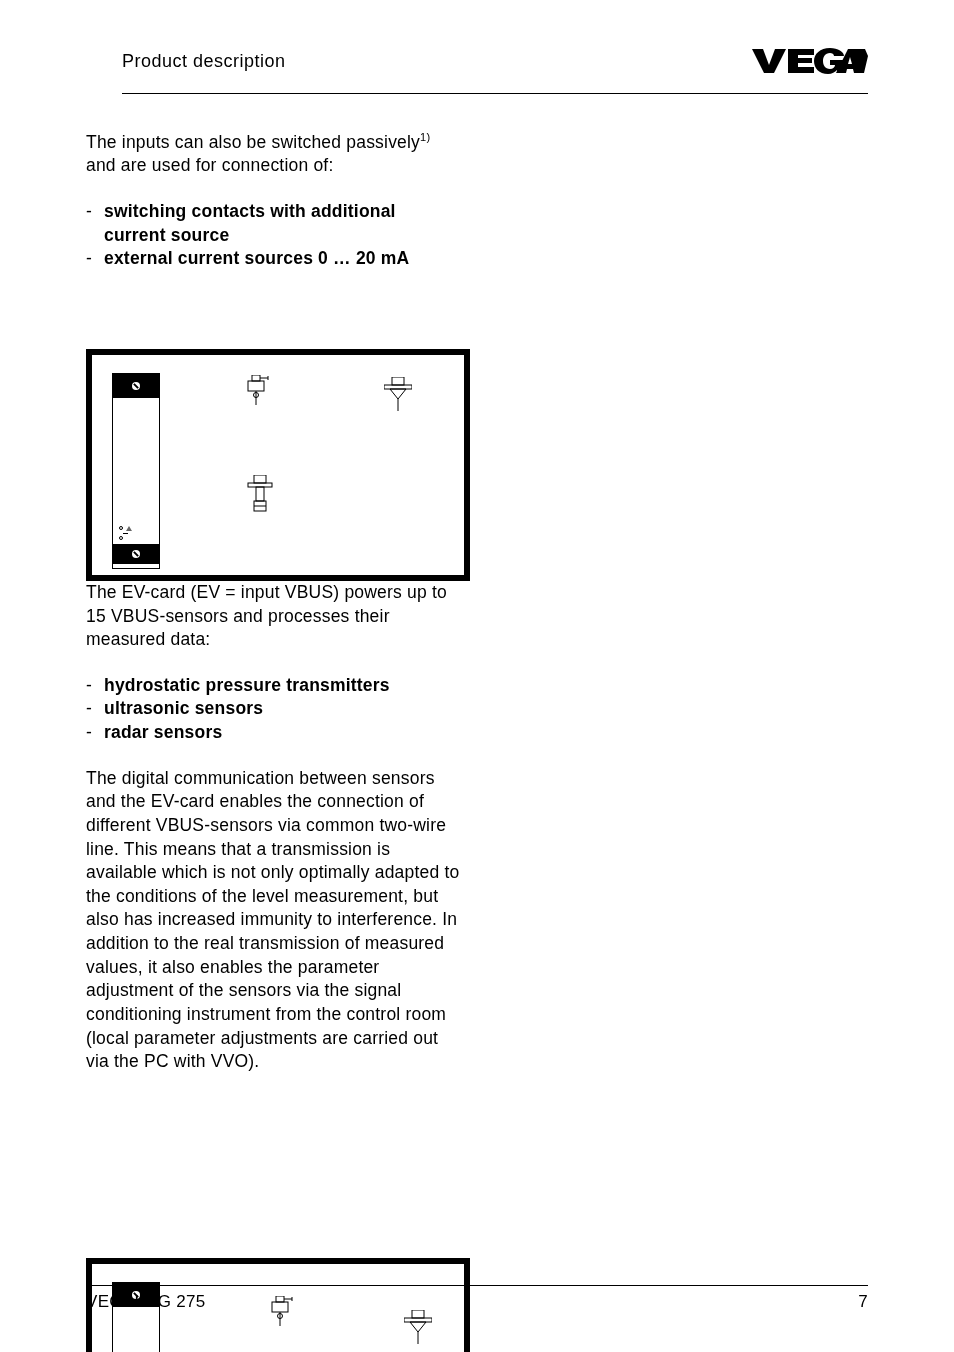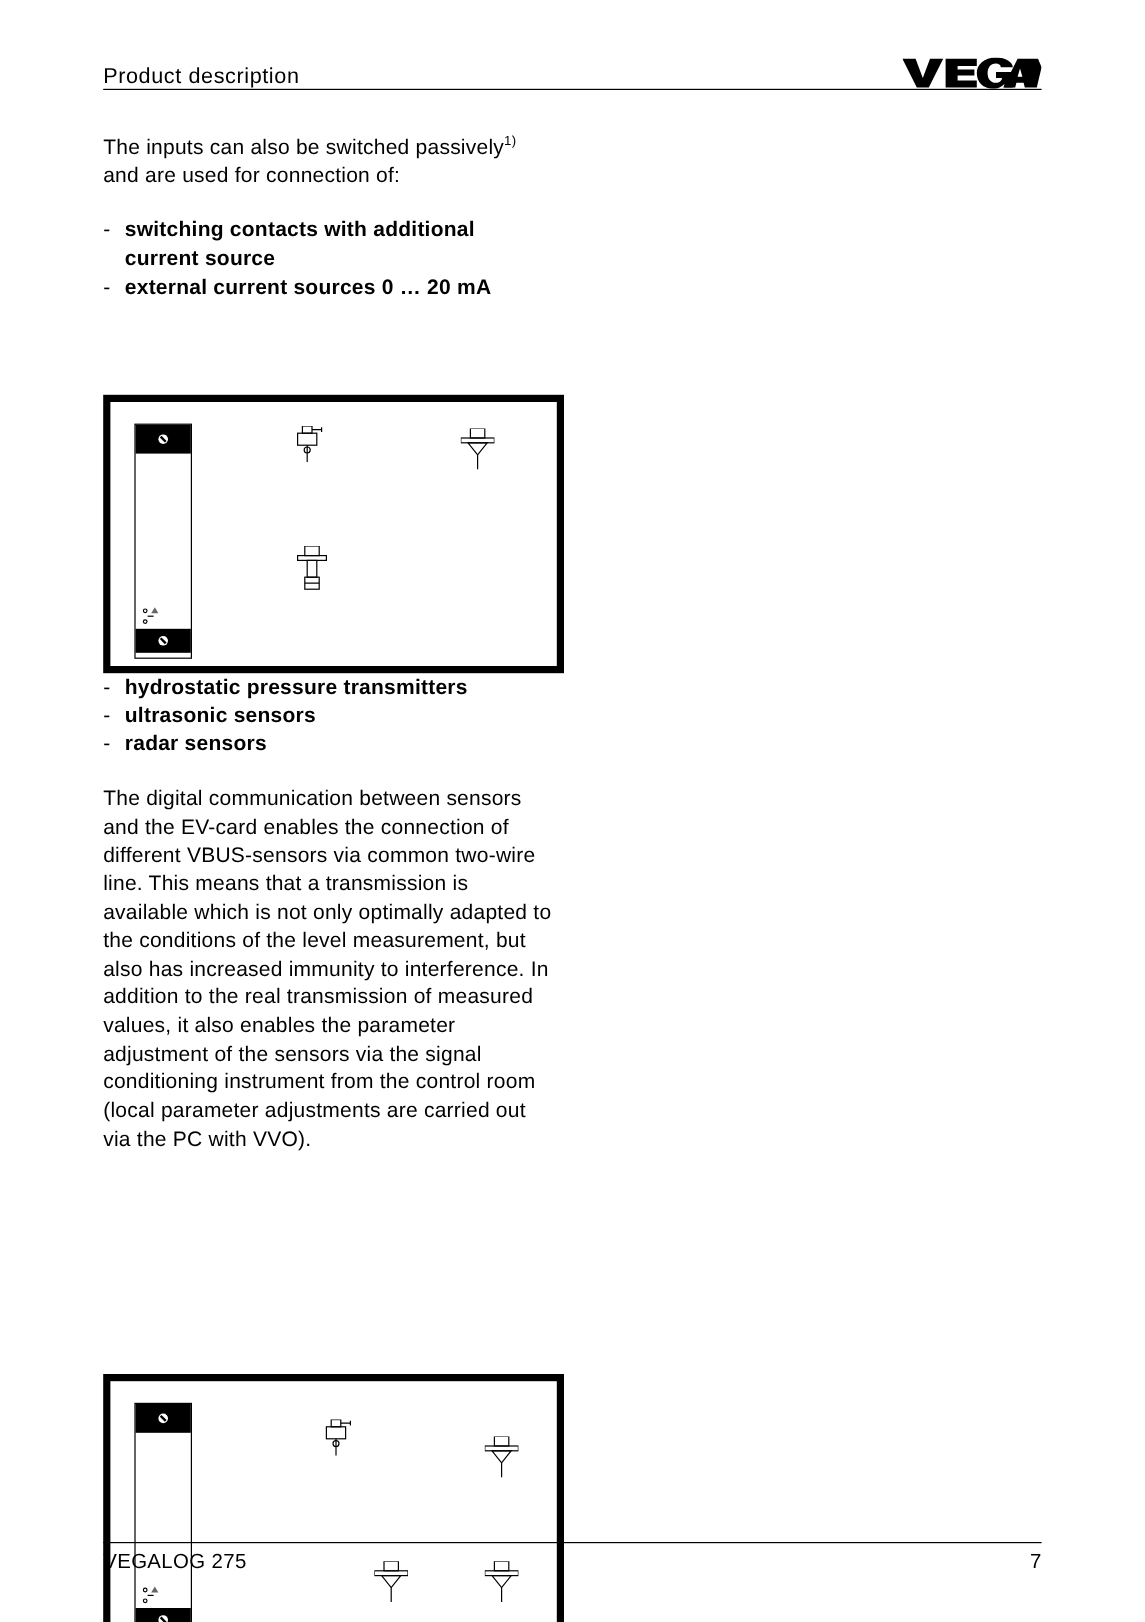--- a/index.html
+++ b/index.html
@@ -8,24 +8,25 @@
     height: 1352px;
     background: #fff;
     font-family: Arial, Helvetica, sans-serif;
     color: #000;
     position: relative;
     padding: 48px 86px 40px 86px;
   }
   .header-row {
     display: flex;
     justify-content: space-between;
-    align-items: flex-end;
+    align-items: center;
     border-bottom: 1px solid #000;
-    padding-bottom: 0;
+    padding-bottom: 19px;
     margin-bottom: 36px;
+    margin-left: 36px;
   }
   .section-title {
     font-size: 18px;
     letter-spacing: 0.5px;
   }
   .logo svg { display: block; }
   .columns {
     display: flex;
     gap: 34px;
     flex-direction: column;
@@ -189,20 +190,21 @@
 
       <svg class="icon" style="left:154px; top:120px;" width="28" height="40">
         <rect x="8" y="0" width="12" height="8" fill="none" stroke="#000"></rect>
         <rect x="2" y="8" width="24" height="4" fill="none" stroke="#000"></rect>
         <rect x="10" y="12" width="8" height="14" fill="none" stroke="#000"></rect>
         <rect x="8" y="26" width="12" height="10" fill="none" stroke="#000"></rect>
         <line x1="8" y1="31" x2="20" y2="31" stroke="#000"></line>
       </svg>
     </div>
 
+    <div class="para">The EV-card (EV = input VBUS) powers up to 15 VBUS-sensors and processes their measured data:</div>
     <div class="bullet-list">
       <div class="row">
           <div class="dash">-</div>
           <div class="txt">hydrostatic pressure transmitters</div>
         </div>
       <div class="row">
           <div class="dash">-</div>
           <div class="txt">ultrasonic sensors</div>
         </div>
       <div class="row">

